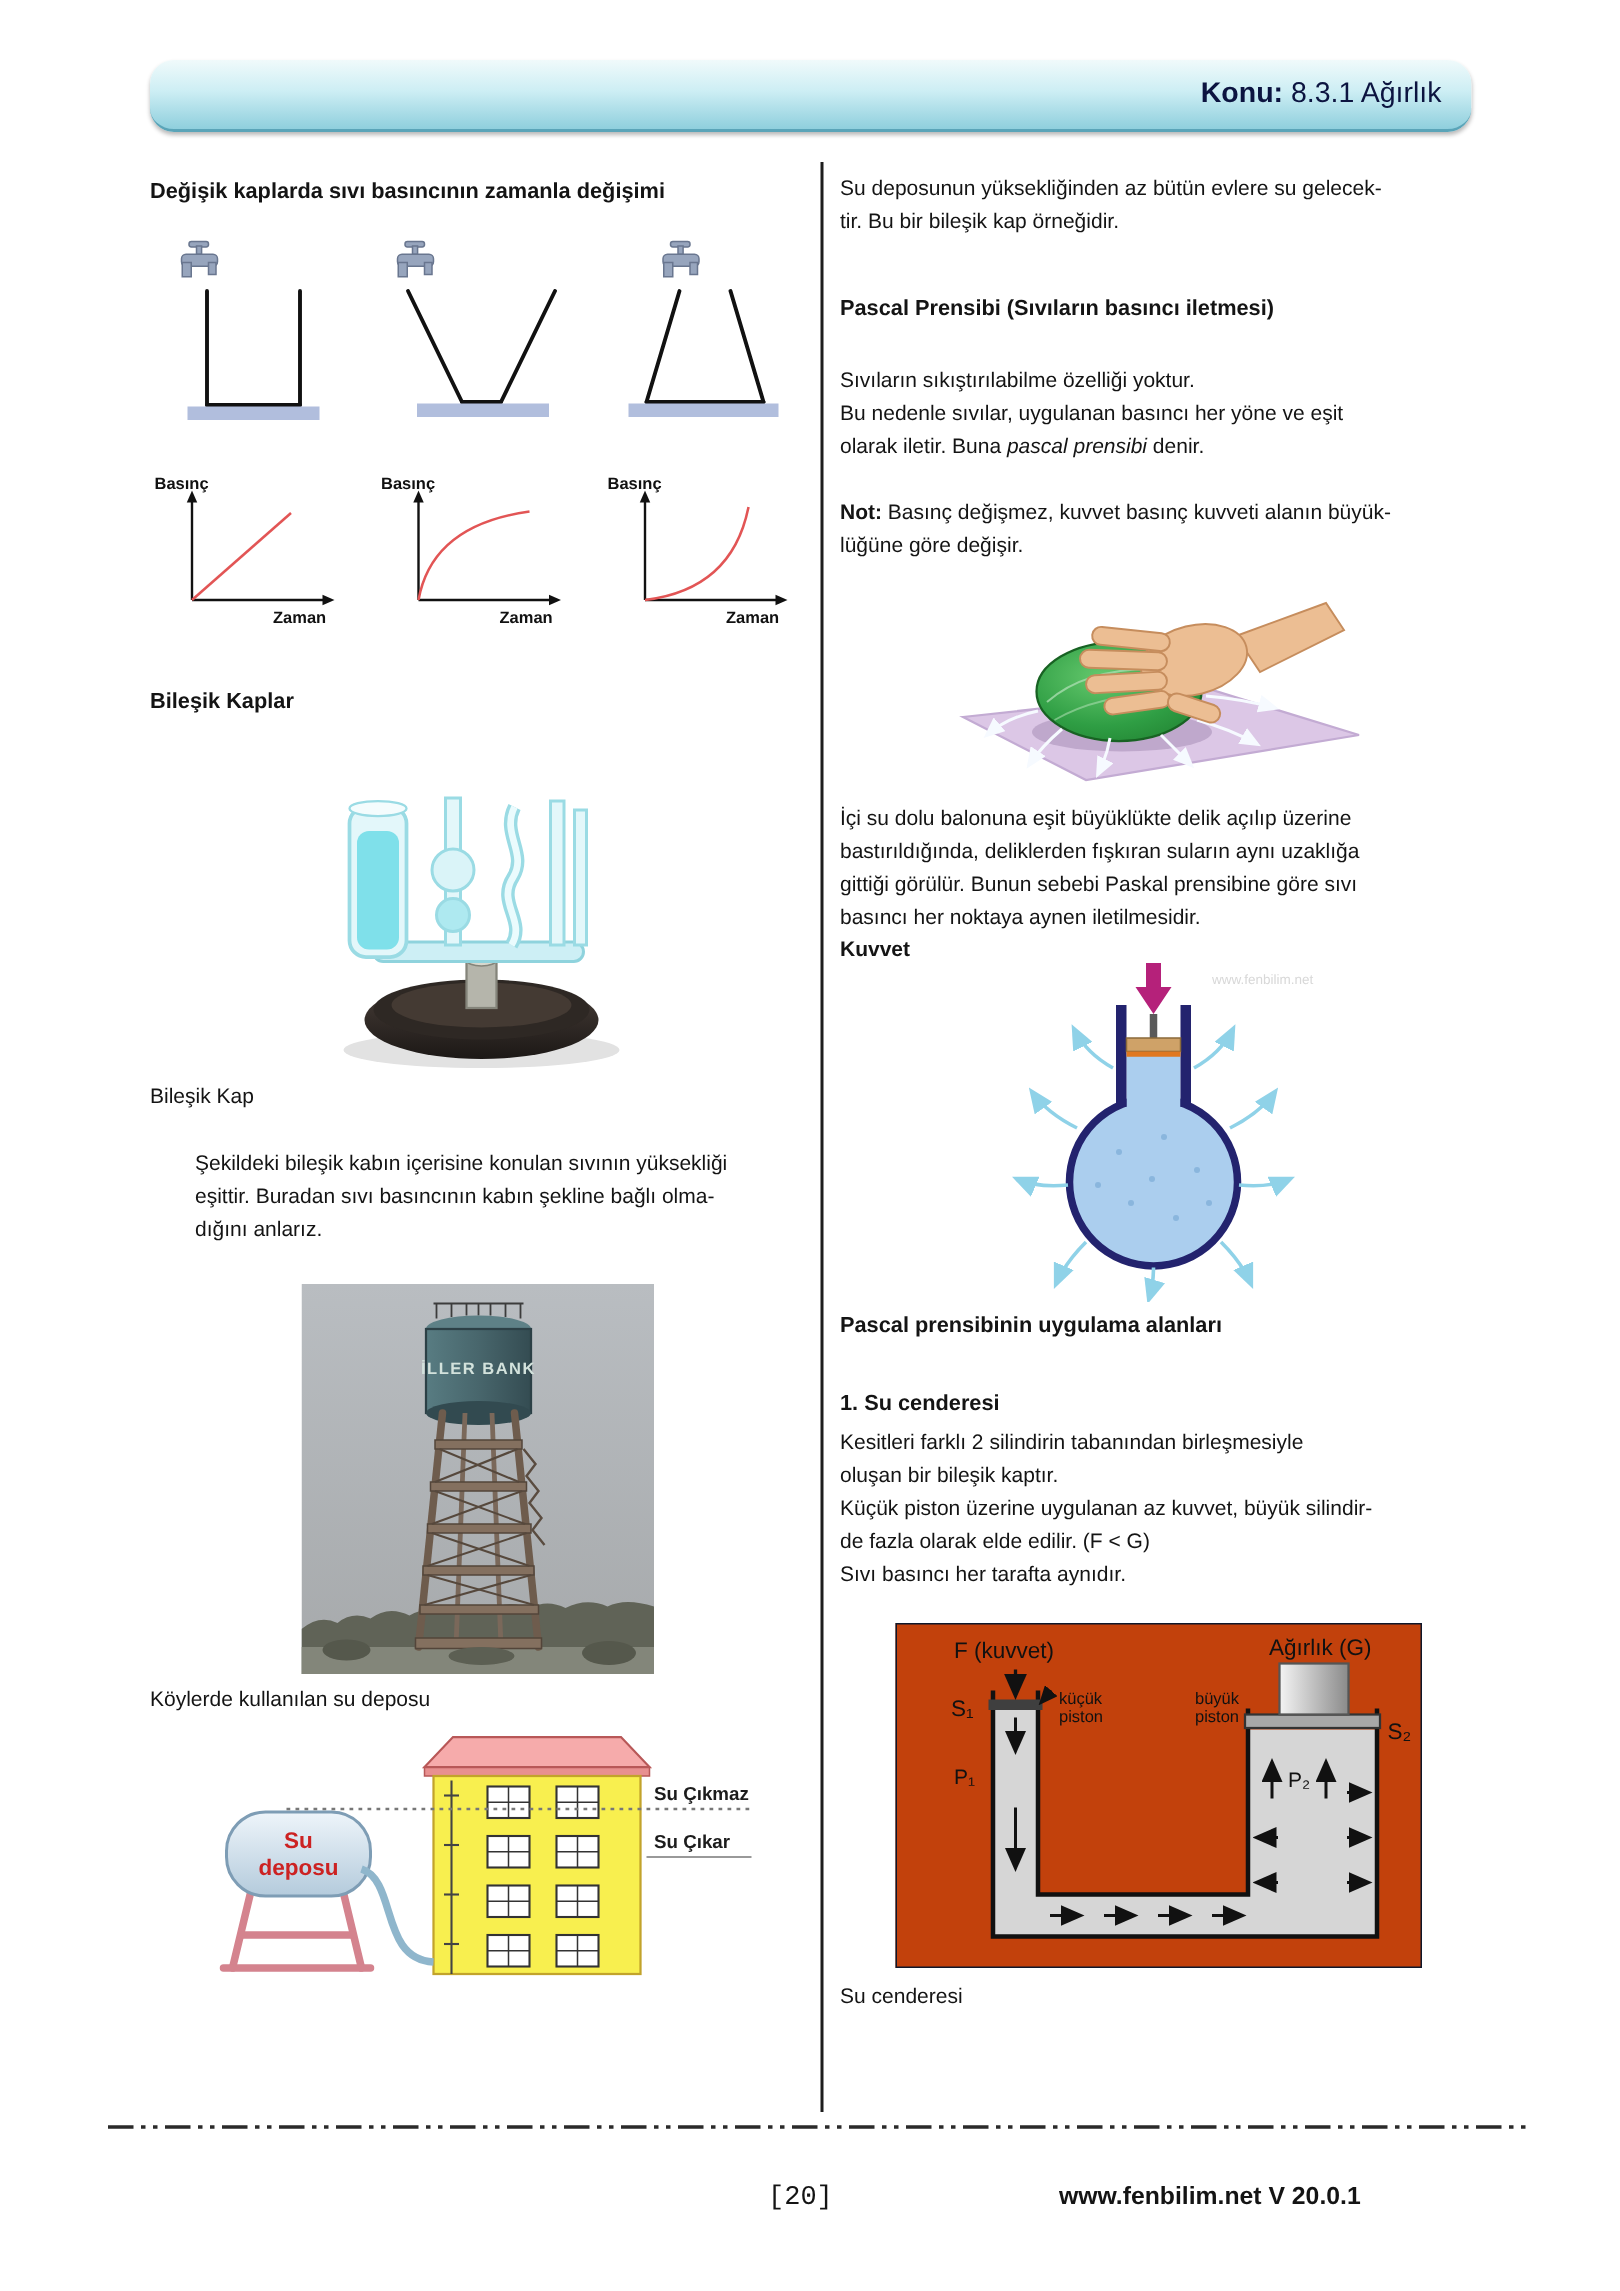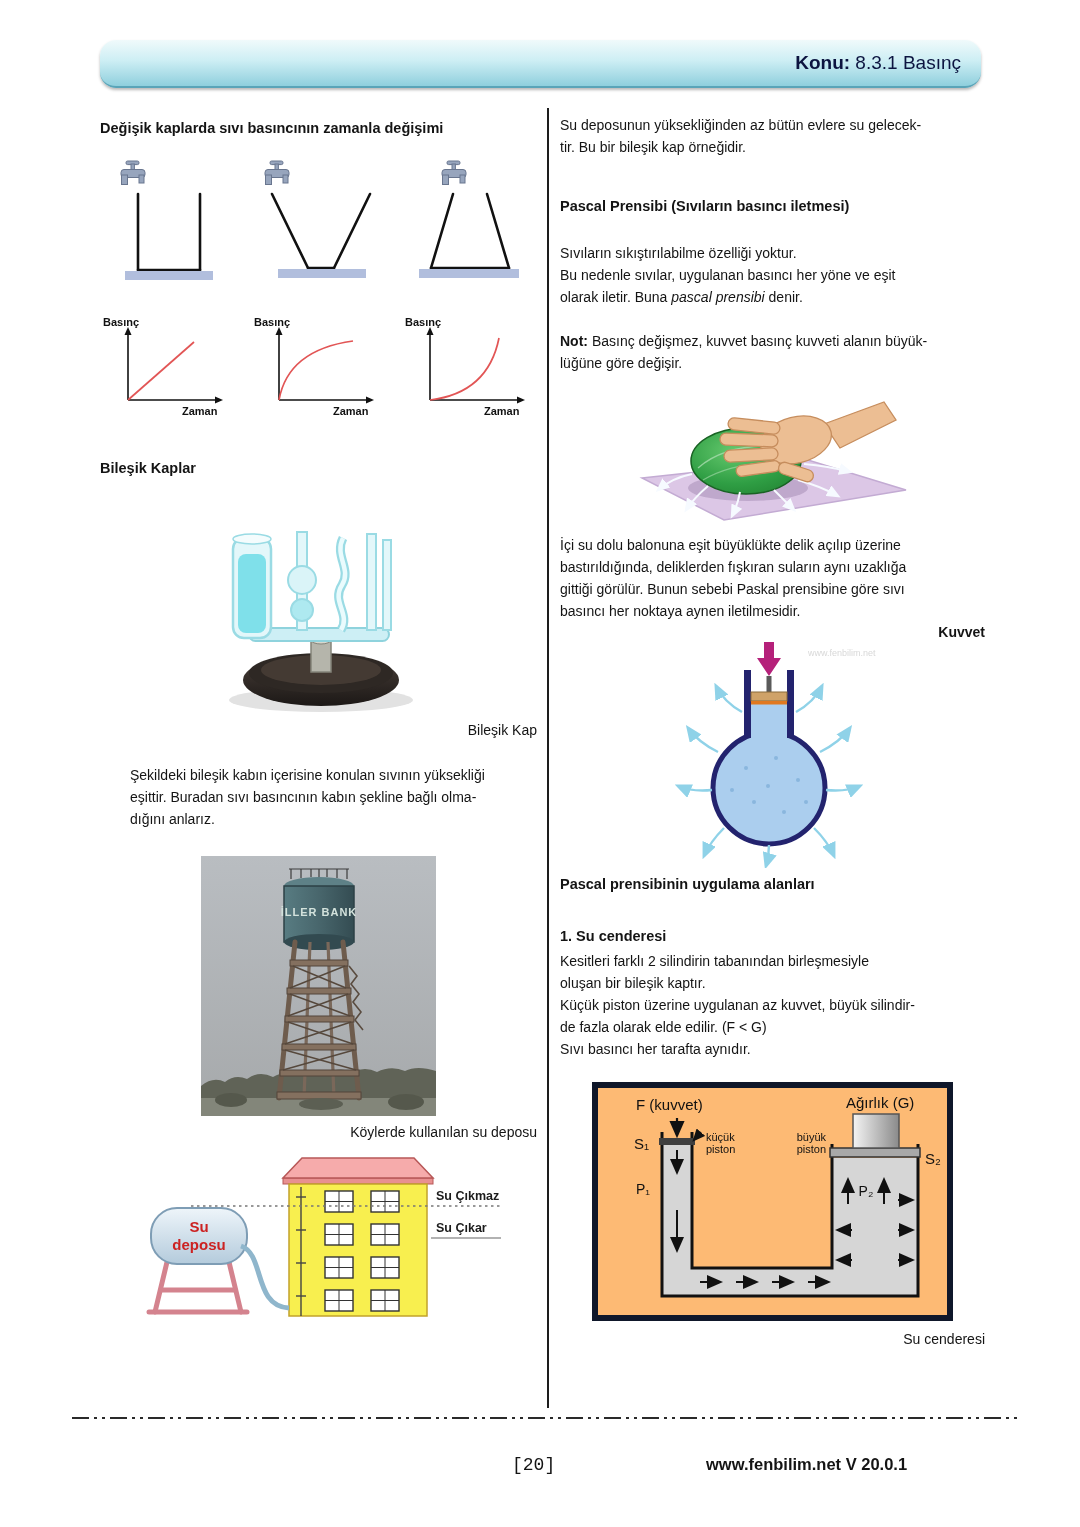--- a/index.html
+++ b/index.html
@@ -9,36 +9,36 @@
   .header-bar{position:absolute;left:100px;top:40px;width:881px;height:48px;border-radius:16px;
       background:linear-gradient(180deg,#f0fafb 0%,#cdeef4 45%,#8fcfdd 100%);
       border-bottom:2px solid #5aa4b8;box-shadow:0 2px 3px rgba(0,0,0,.28);
       display:flex;align-items:center;justify-content:flex-end;padding-right:20px;box-sizing:border-box;}
   .header-text{font-size:19px;color:#0c1440;}
   .vdivider{position:absolute;left:547px;top:108px;width:1.6px;height:1300px;background:#1d1d1d;}
   .col-left{position:absolute;left:100px;top:114px;width:437px;}
   .col-right{position:absolute;left:560px;top:110px;width:425px;}
   .sec-title{font-weight:bold;font-size:14.5px;}
   .para{font-size:14px;line-height:22px;white-space:pre-line;}
-  .caption{font-size:14px;text-align:right;}
+  .caption{font-size:14px;text-align:left;}
   .fig{display:flex;justify-content:center;}
   .row3{display:flex;justify-content:space-between;}
-  .press-frame{border:6px solid #0f172a;padding:4px 2px;background:#fdba74;}
+  .press-frame{border:1px solid #0f172a;padding:4px 2px;background:#c2410c;}
   .footer-dash{position:absolute;left:72px;top:1416px;}
   .footer-page{position:absolute;left:512px;top:1455px;font-size:18px;font-family:Liberation Mono, monospace;}
   .footer-site{position:absolute;left:706px;top:1455px;font-size:16.5px;font-weight:bold;}
   svg text{font-family:"Liberation Sans",sans-serif;}
 </style>
 </head>
 <body>
 
 <div class="page">
 
   <div class="header-bar">
-    <div class="header-text"><b>Konu:</b><span> 8.3.1 Basınç</span></div>
+    <div class="header-text"><b>Konu:</b><span> 8.3.1 Ağırlık</span></div>
   </div>
 
   <div class="vdivider"></div>
 
   <div class="col-left">
 
     <div class="sec-title" style="margin-top:6px;">Değişik kaplarda sıvı basıncının zamanla değişimi</div>
 
     <div class="row3" style="margin-top:22px;">
       <svg width="138" height="152" viewBox="0 0 138 152">

